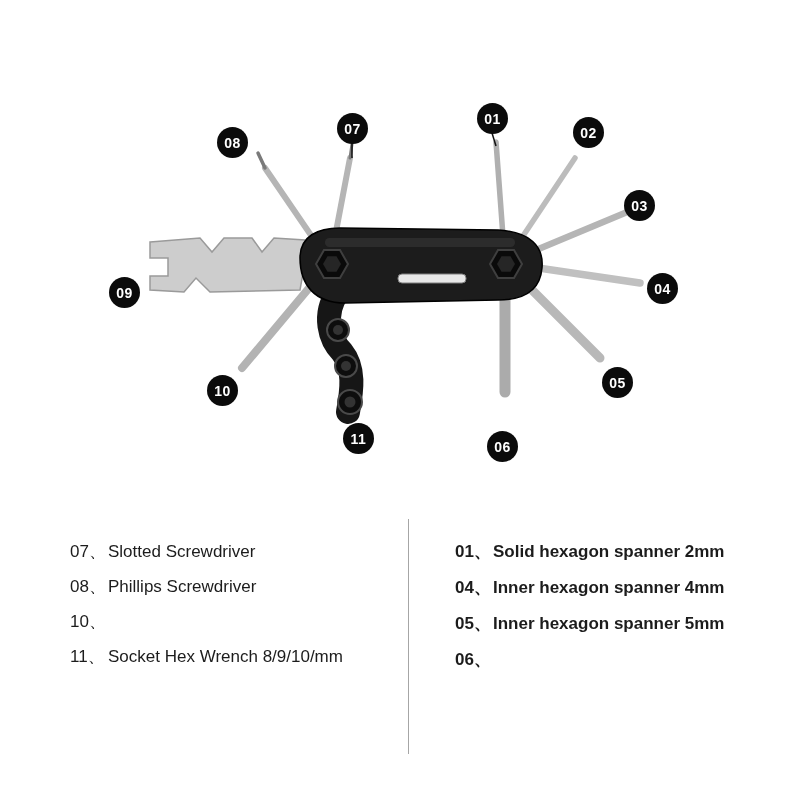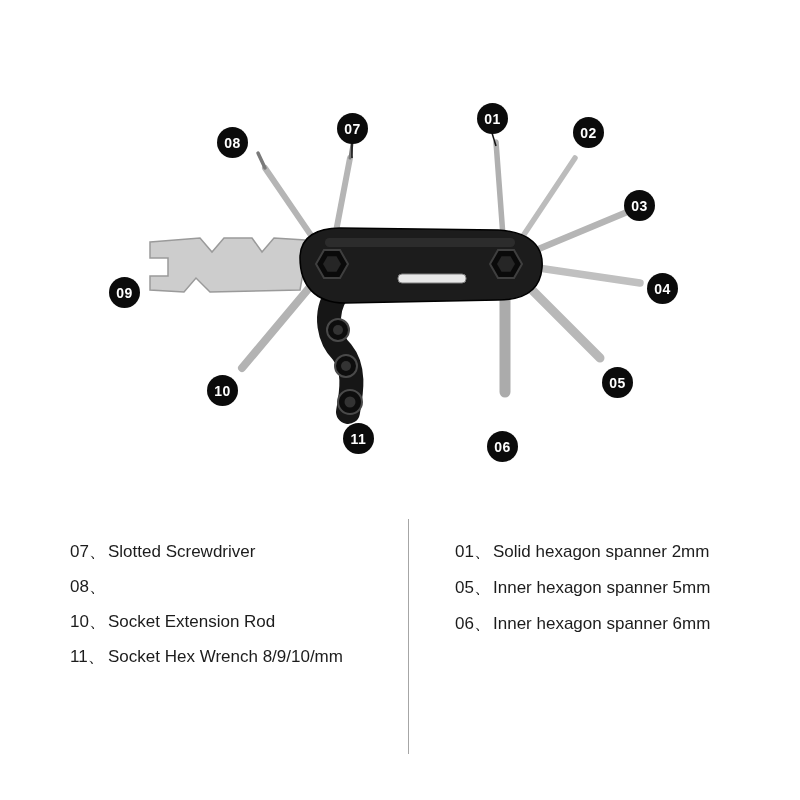--- a/index.html
+++ b/index.html
@@ -27,21 +27,21 @@
     font-size: 14px;
     font-weight: bold;
     letter-spacing: 0.5px;
     user-select: none;
   }
 
   
   .legend { position: absolute; top: 0; left: 0; width: 800px; height: 800px; }
   .legend-col { position: absolute; display: flex; flex-direction: column; }
   .legend-col.left  { left: 70px;  top: 543px; gap: 17px; }
-  .legend-col.right { left: 455px; top: 543px; gap: 18px; }
+  .legend-col.right { left: 455px; top: 543px; gap: 18px; font-weight: bold; }
   .legend-row { display: flex; align-items: baseline; font-size: 17px; line-height: 18px; color: #1c1c1c; }
   .legend-num { display: inline-block; min-width: 38px; }
   .legend-label { display: inline-block; }
   .divider {
     position: absolute;
     left: 408px; top: 519px;
     width: 1px; height: 235px;
     background: #a6a6a6;
   }
 </style>
@@ -135,40 +135,43 @@
   <div class="legend">
     <div class="divider"></div>
 
     <div class="legend-col left">
       <div class="legend-row">
         <span class="legend-num">07、</span>
         <span class="legend-label">Slotted Screwdriver</span>
       </div>
       <div class="legend-row">
         <span class="legend-num">08、</span>
+        <span class="legend-label">Phillips Screwdriver</span>
       </div>
       <div class="legend-row">
         <span class="legend-num">10、</span>
-        <span class="legend-label">Socket Extension Rod</span>
       </div>
       <div class="legend-row">
         <span class="legend-num">11、</span>
         <span class="legend-label">Socket Hex Wrench 8/9/10/mm</span>
       </div>
     </div>
 
     <div class="legend-col right">
       <div class="legend-row">
         <span class="legend-num">01、</span>
         <span class="legend-label">Solid hexagon spanner 2mm</span>
       </div>
       <div class="legend-row">
+        <span class="legend-num">04、</span>
+        <span class="legend-label">Inner hexagon spanner 4mm</span>
+      </div>
+      <div class="legend-row">
         <span class="legend-num">05、</span>
         <span class="legend-label">Inner hexagon spanner 5mm</span>
       </div>
       <div class="legend-row">
         <span class="legend-num">06、</span>
-        <span class="legend-label">Inner hexagon spanner 6mm</span>
       </div>
     </div>
   </div>
 
 </div>
 
 </body></html>

